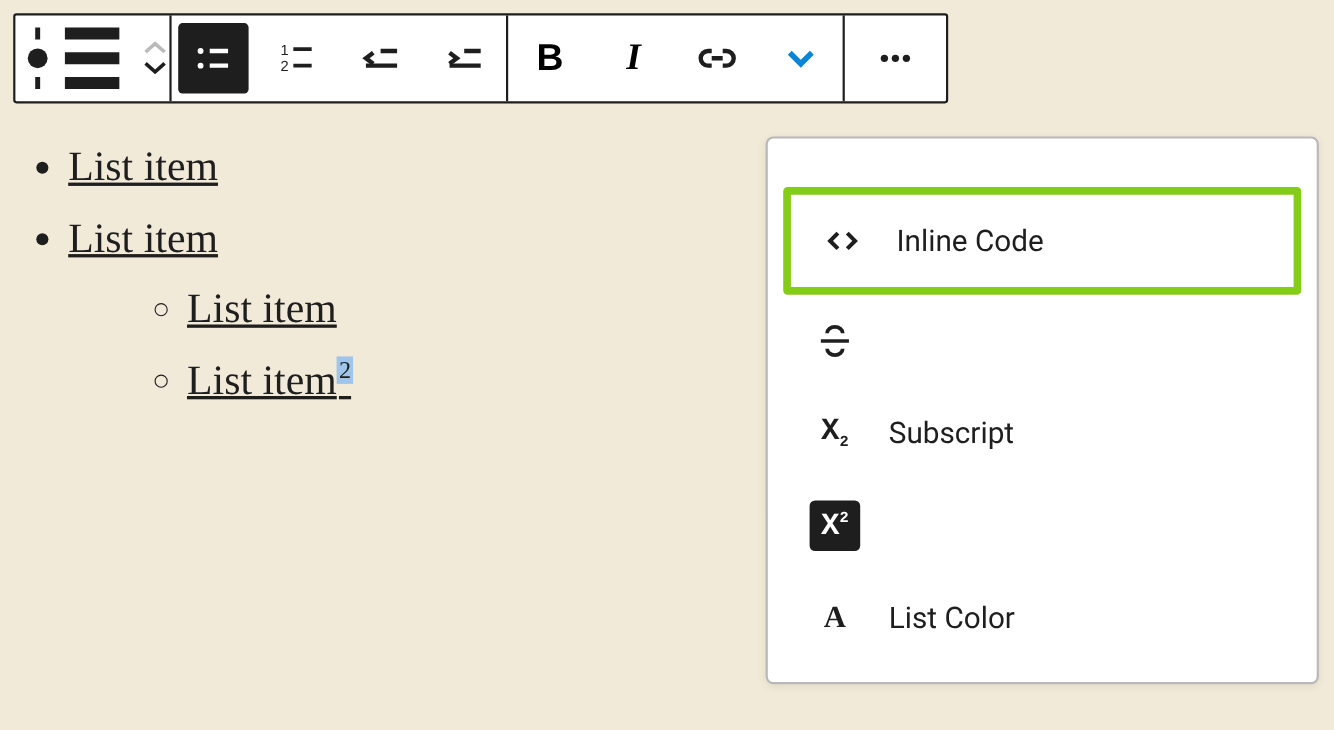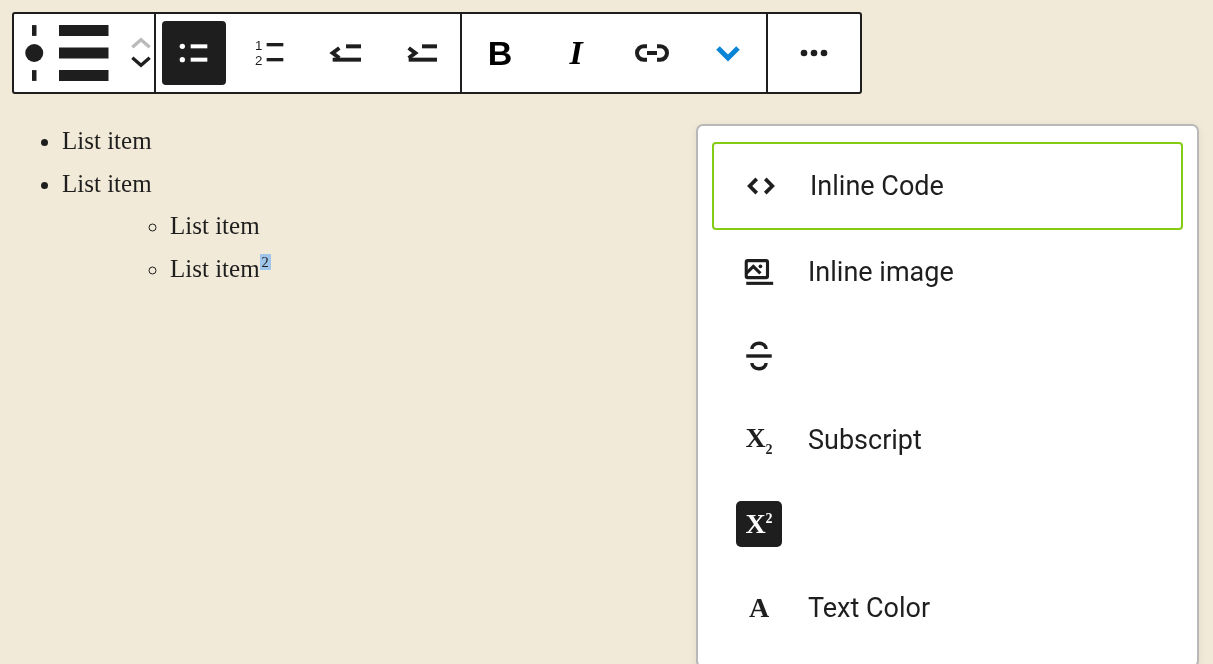--- a/index.html
+++ b/index.html
@@ -66,23 +66,24 @@
   }
   .block-type .arrows svg { width: 26px; height: 16px; }
   .block-type .arrows .up { opacity: 0.3; }
 
   
   .content {
     position: absolute;
     top: 120px;
     left: 18px;
     font-family: Georgia, "Times New Roman", serif;
-    font-size: 25px;
+    font-size: 38px;
     color: #1e1e1e;
     line-height: 1.7;
+    text-decoration: underline;
   }
   .content ul {
     list-style: disc;
     margin: 0;
     padding-left: 44px;
   }
   .content ul ul {
     list-style: circle;
     padding-left: 108px;
   }
@@ -110,41 +111,42 @@
     align-items: center;
     gap: 26px;
     padding: 19px 24px;
     font-size: 27px;
     color: #1e1e1e;
     cursor: pointer;
     border-radius: 4px;
     font-weight: 400;
   }
   .dd-item.highlight {
-    border: 2px solid #84cc16;
+    border: 7px solid #84cc16;
     border-radius: 4px;
+    margin-top: 28px;
   }
   .dd-item .dd-icon {
     width: 46px;
     height: 46px;
     display: flex;
     align-items: center;
     justify-content: center;
     flex-shrink: 0;
   }
   .dd-item .dd-icon.filled {
     background: #1e1e1e;
     color: #fff;
     border-radius: 5px;
   }
   .dd-item .dd-icon svg { width: 34px; height: 34px; }
   .dd-icon .glyph {
     font-size: 28px;
     font-weight: 700;
-    font-family: Liberation Serif, serif;
+    font-family: Liberation Mono, monospace;
   }
   .dd-icon .sub-glyph { font-size: 14px; vertical-align: sub; font-weight:700;}
   .dd-icon .sup-glyph { font-size: 14px; vertical-align: super; font-weight:700;}
 </style>
 </head>
 <body>
 
 <div class="toolbar">
 
   <div class="toolbar-group">
@@ -251,31 +253,20 @@
     <div class="dd-icon">
       <svg viewBox="0 0 24 24" fill="none" stroke="#1e1e1e" stroke-width="2.6">
           <polyline points="9,7 4,12 9,17"></polyline>
           <polyline points="15,7 20,12 15,17"></polyline>
         </svg>
     </div>
     <span>Inline Code</span>
   </div>
   <div class="dd-item">
     <div class="dd-icon">
-      <svg viewBox="0 0 24 24" fill="none" stroke="#1e1e1e" stroke-width="2.2">
-        <rect x="3" y="4" width="15" height="12" rx="1"></rect>
-        <polyline points="3,13 8,8 13,13"></polyline>
-        <circle cx="13" cy="8" r="1.3" fill="#1e1e1e" stroke="none"></circle>
-        <line x1="3" y1="20" x2="22" y2="20"></line>
-      </svg>
-    </div>
-    <span>Inline image</span>
-  </div>
-  <div class="dd-item">
-    <div class="dd-icon">
       <svg viewBox="0 0 24 24" fill="none" stroke="#1e1e1e" stroke-width="2.4">
         <path d="M7 7 a5 4 0 0 1 10 0"></path>
         <path d="M7 17 a5 4 0 0 0 10 0"></path>
         <line x1="3" y1="12" x2="21" y2="12"></line>
       </svg>
     </div>
   </div>
   <div class="dd-item">
     <div class="dd-icon">
       <span class="glyph">X<span class="sub-glyph">2</span></span>
@@ -284,15 +275,15 @@
   </div>
   <div class="dd-item">
     <div class="dd-icon filled">
       <span class="glyph" style="color:#fff">X<span class="sup-glyph">2</span></span>
     </div>
   </div>
   <div class="dd-item">
     <div class="dd-icon">
       <span class="glyph" style="font-family:Georgia;">A</span>
     </div>
-    <span>Text Color</span>
+    <span>List Color</span>
   </div>
 </div>
 
 </body></html>

